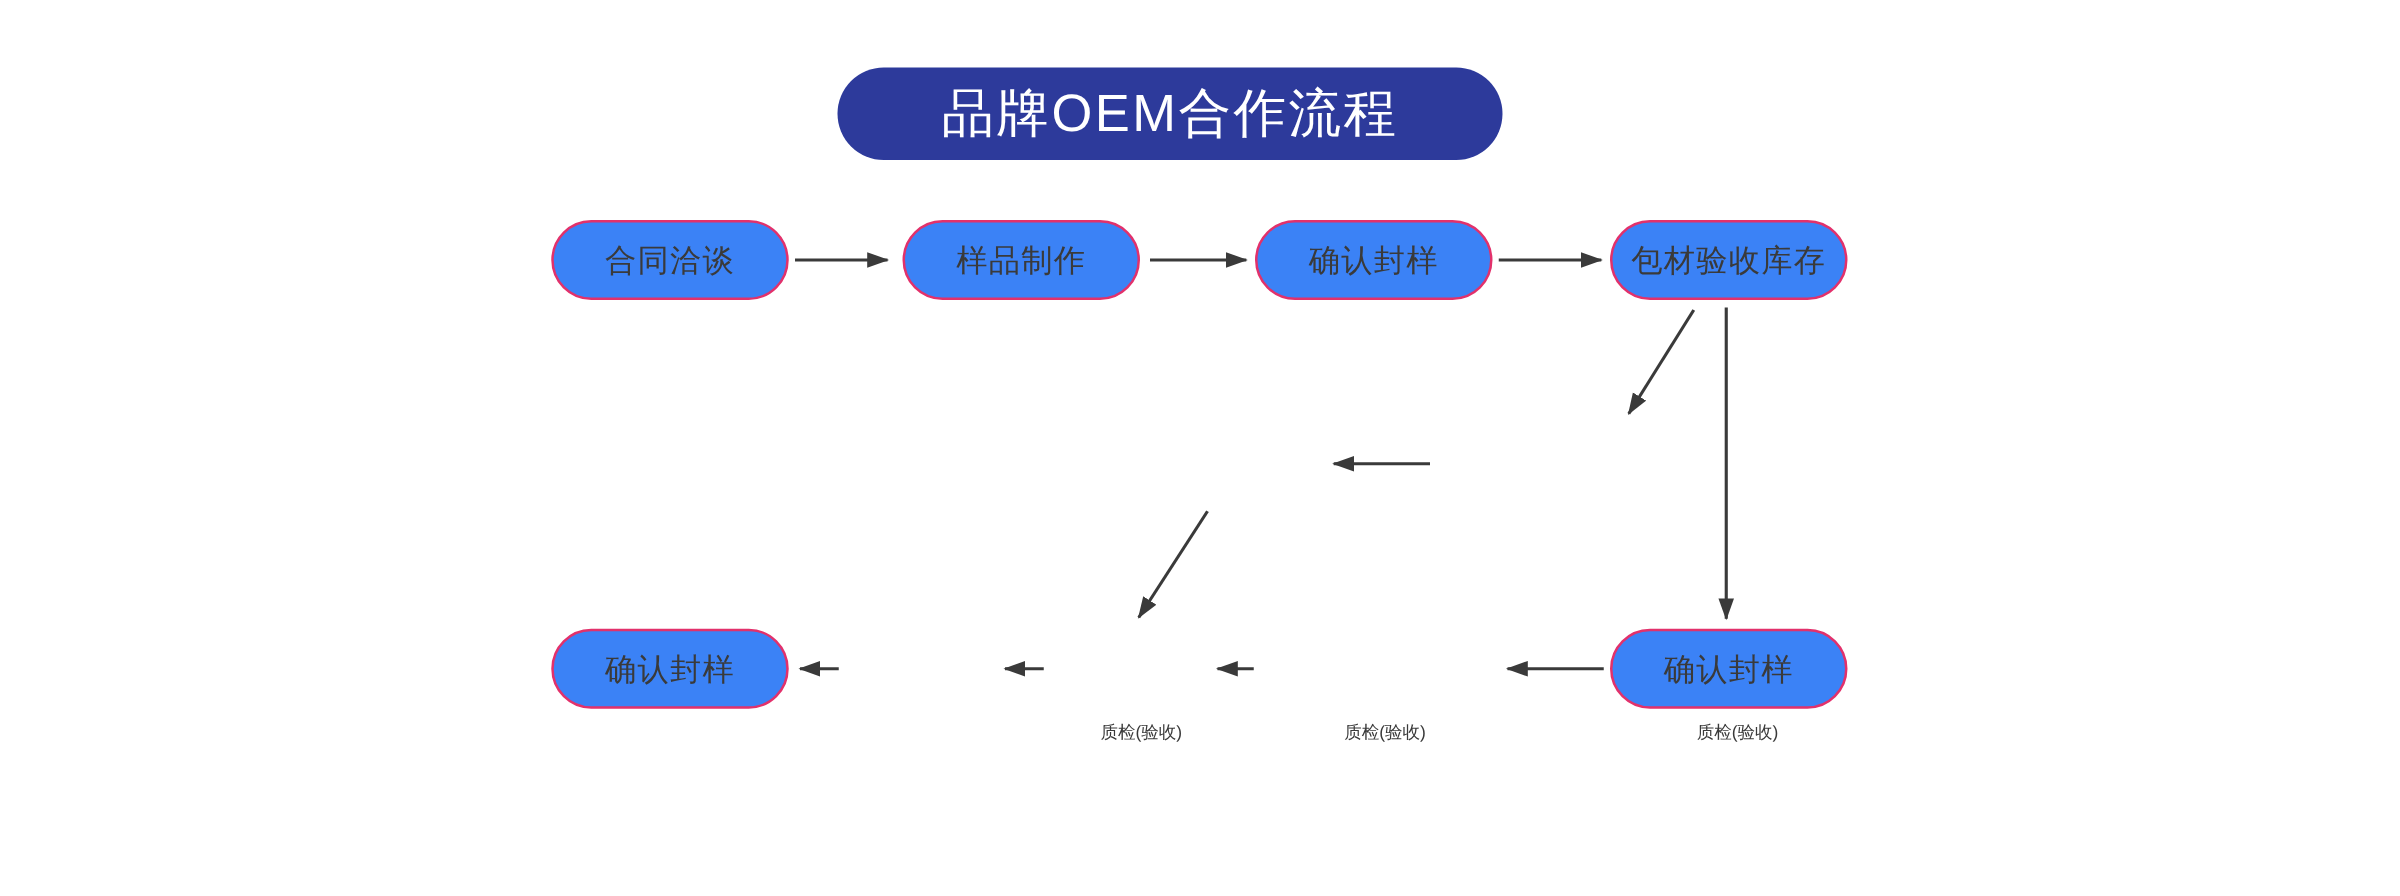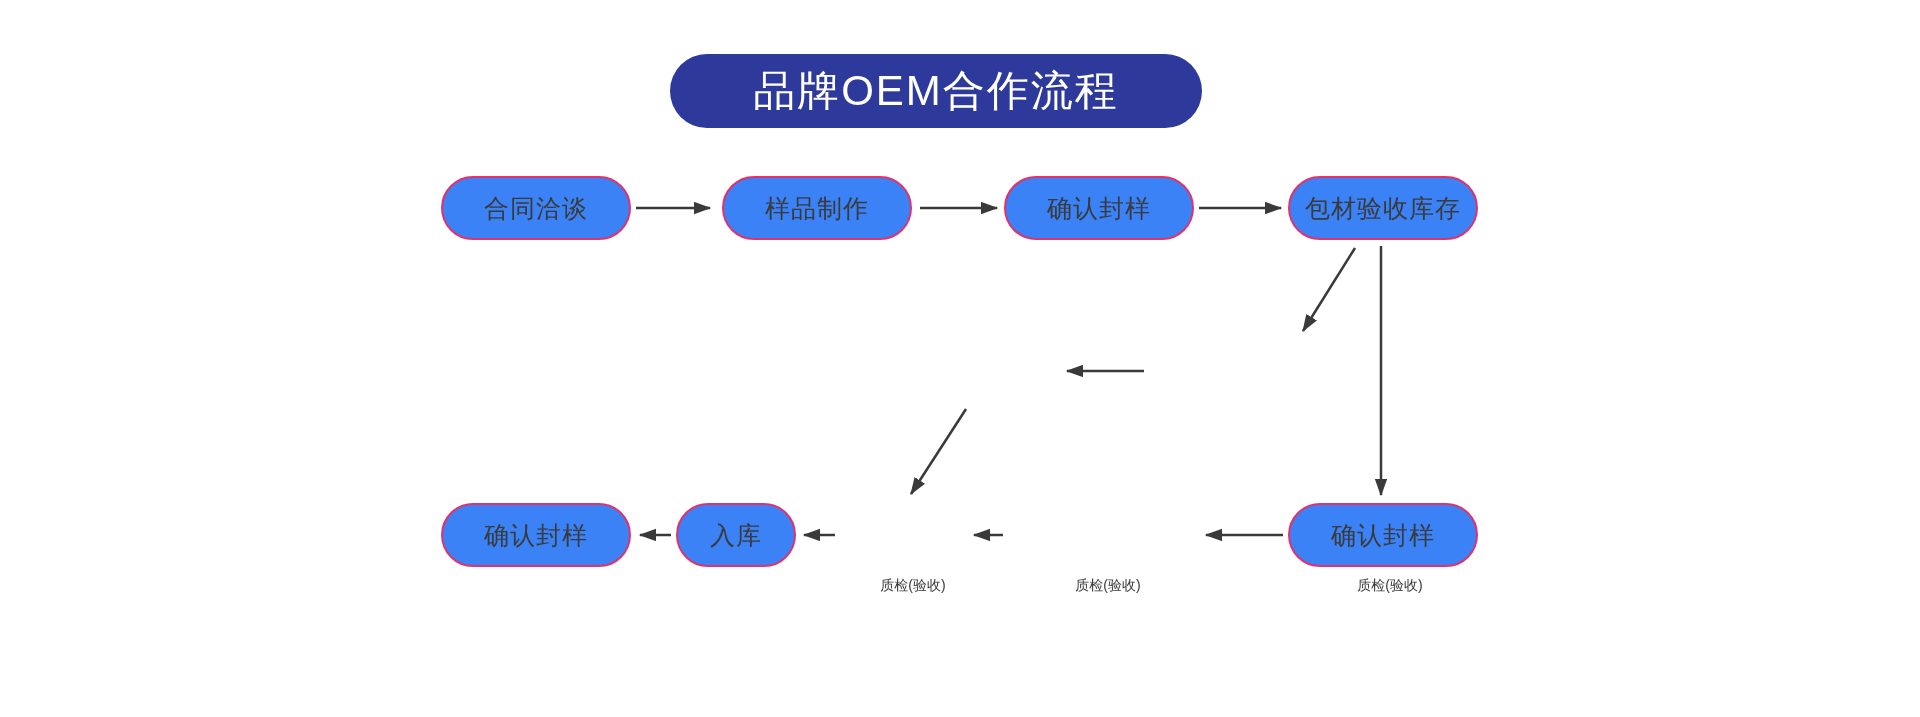--- a/index.html
+++ b/index.html
@@ -125,23 +125,20 @@
     <span>确认封样</span>
   </div>
   <div class="node n-sign">
     <span>包材验收库存</span>
   </div>
 
 
   <div class="node n-ship">
     <span>确认封样</span>
   </div>
-  <div class="node n-warehouse">
-    <span>入库</span>
-  </div>
   <div class="node n-raw">
     <span>确认封样</span>
   </div>
 
   <div class="qc-label qc-pack">质检(验收)</div>
   <div class="qc-label qc-organize">质检(验收)</div>
   <div class="qc-label qc-raw">质检(验收)</div>
 
 </div>
 

